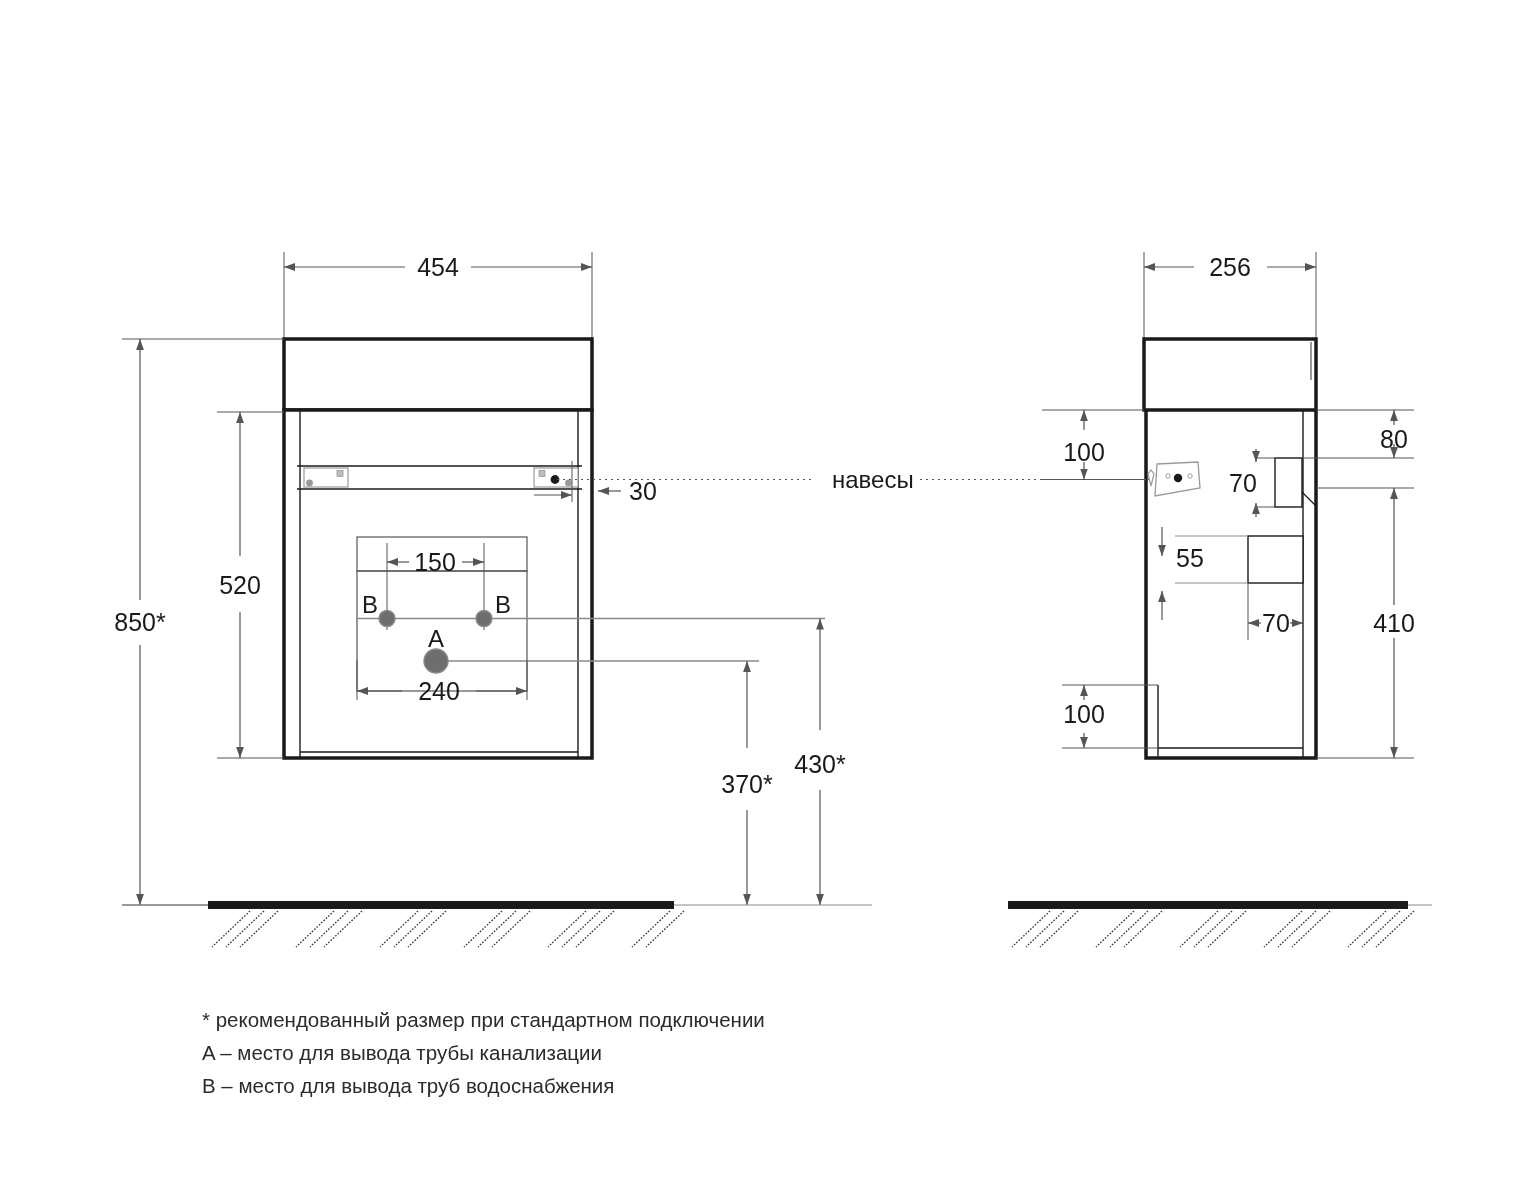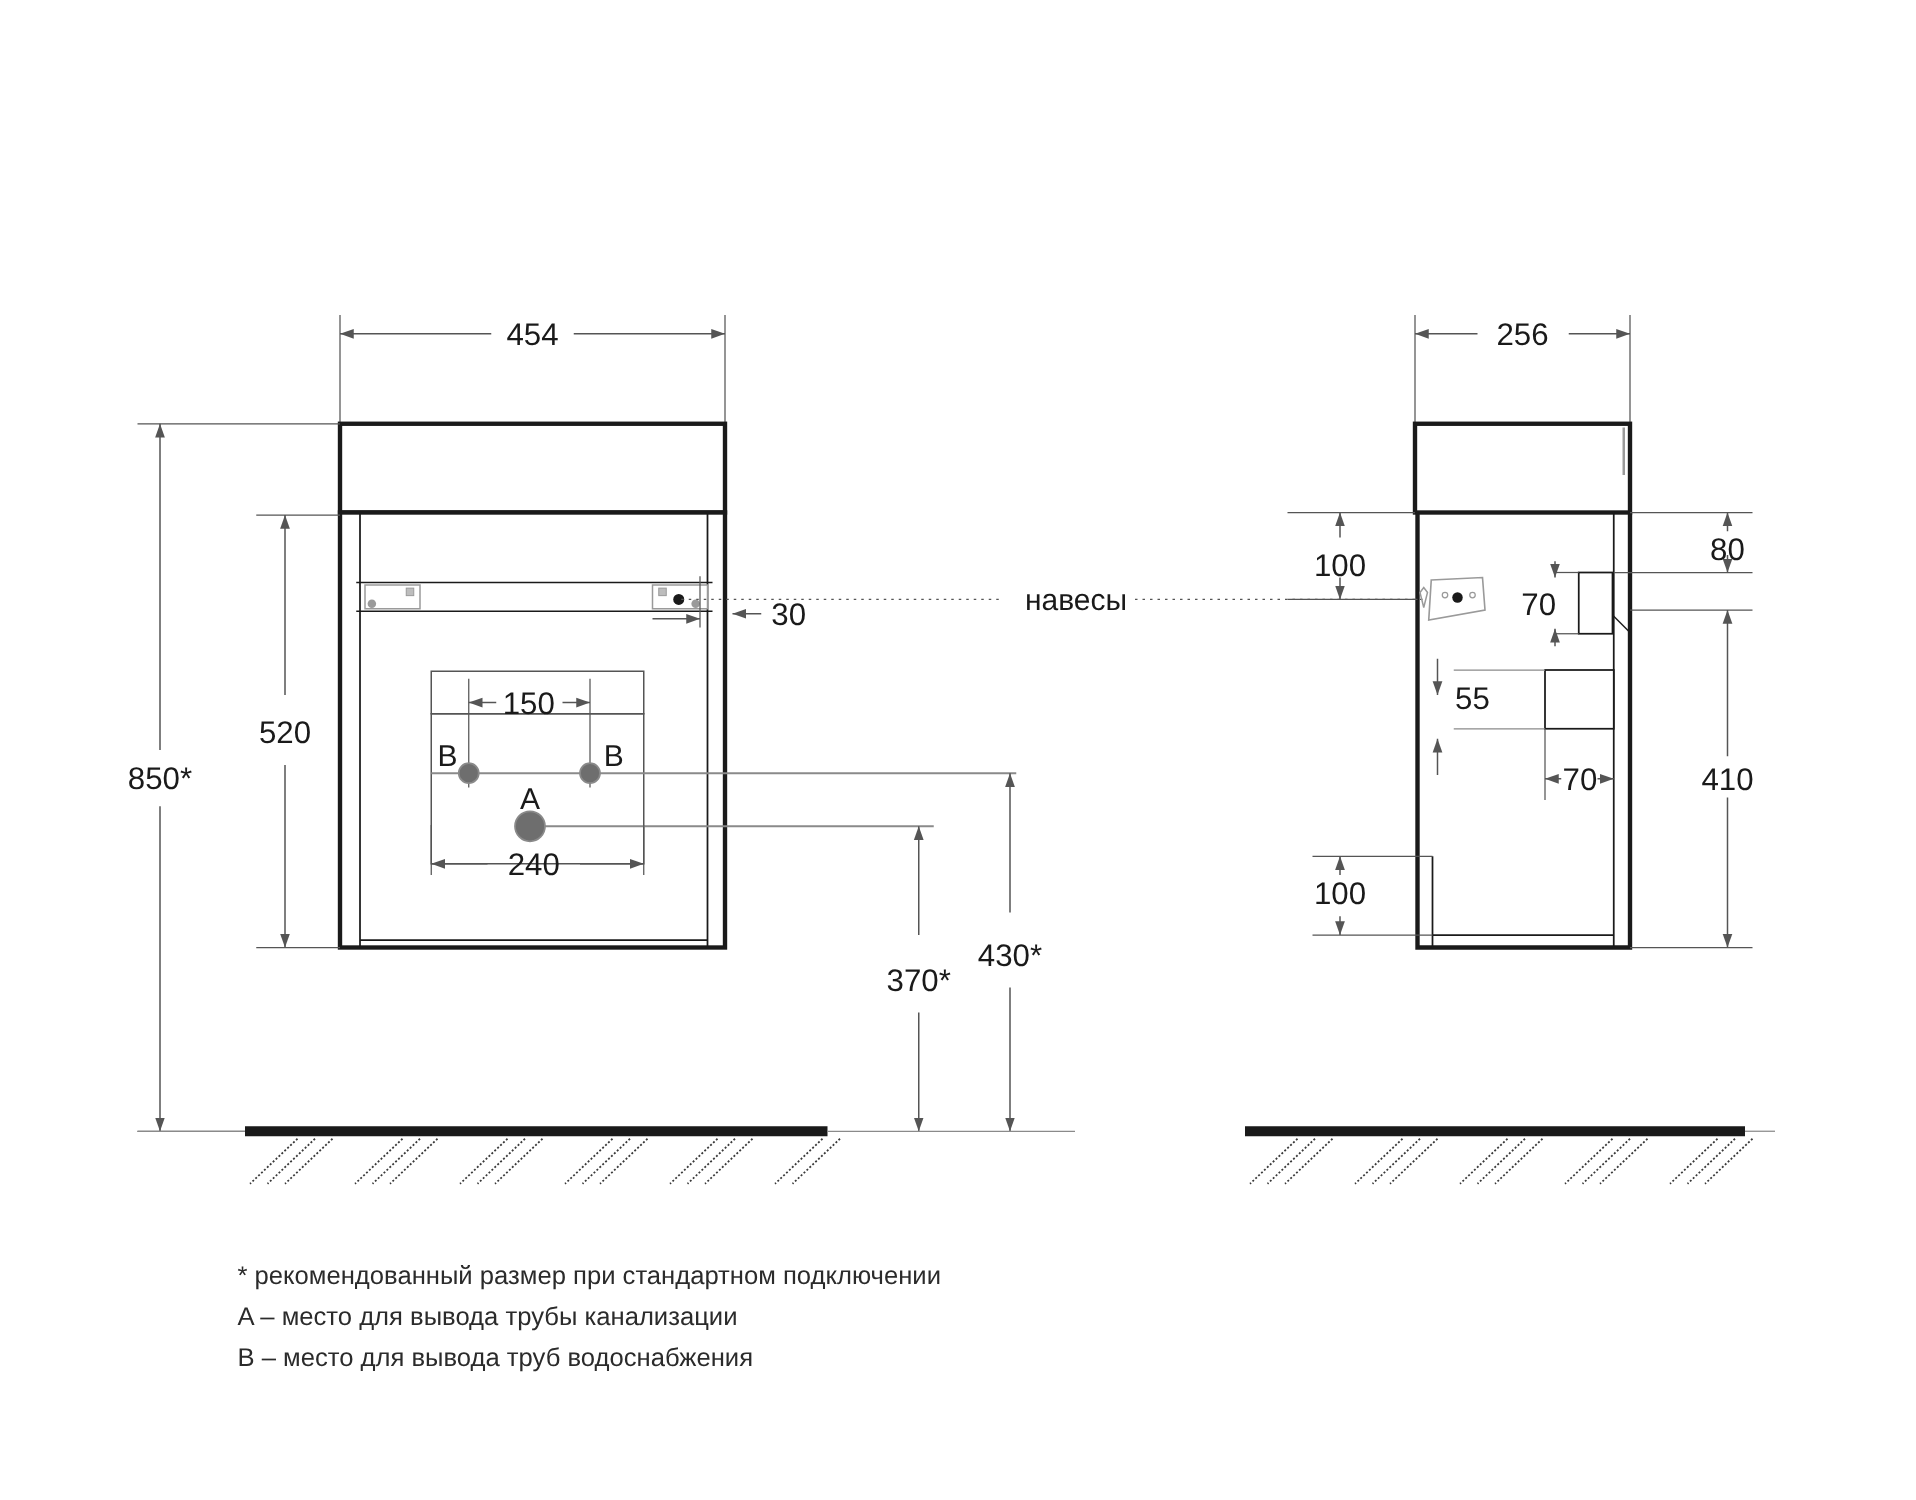--- a/index.html
+++ b/index.html
@@ -10,21 +10,21 @@
   body {
     width: 1533px;
     height: 1200px;
     font-family: "Liberation Sans", "DejaVu Sans", sans-serif;
     color: #1a1a1a;
     overflow: hidden;
     position: relative;
   }
   #stage {
     position: absolute;
-    left: 0; top: 0;
+    left: 12px; top: 0;
     width: 1503px;
     height: 1200px;
   }
   svg.drawing {
     position: absolute;
     left: 0; top: 0;
     width: 1533px;
     height: 1200px;
   }
   .dim-text {

